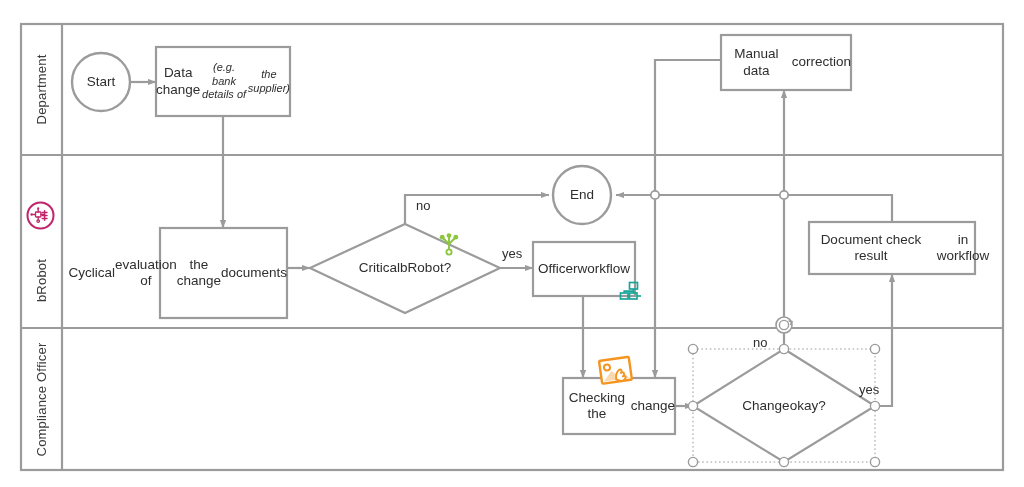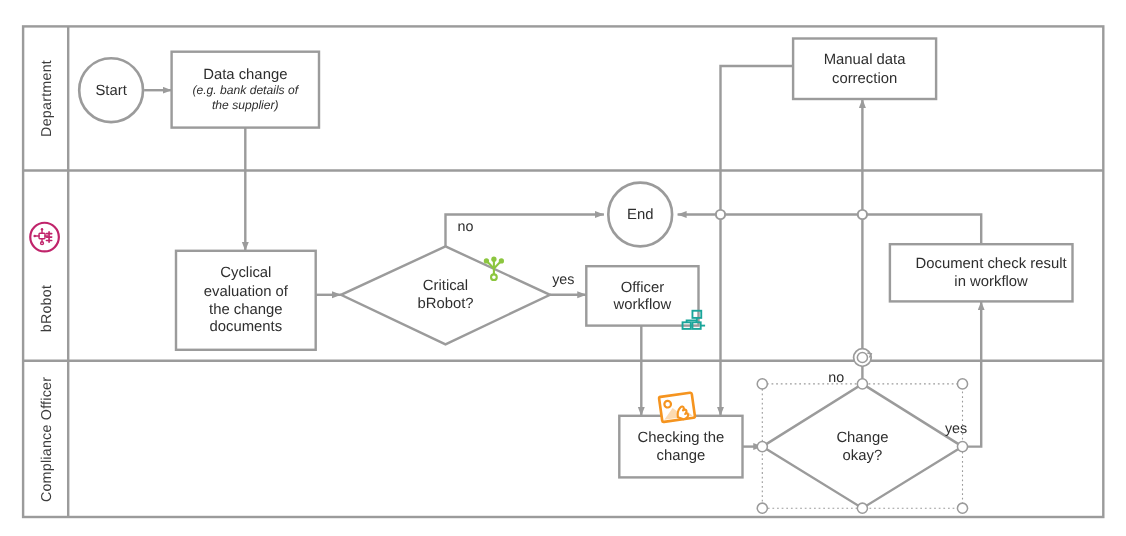--- a/index.html
+++ b/index.html
@@ -32,21 +32,20 @@
     pointer-events:none;
   }
   .lane-label > span{
     transform:rotate(-90deg);
     transform-origin:center center;
     display:block;
   }
   .node-text{
     position:absolute;
     display:flex;
-    flex-direction:column;
     align-items:center;
     justify-content:center;
     text-align:center;
     color:#2e2e2e;
     line-height:1.22;
     pointer-events:none;
   }
   .t-main{font-size:13.5px;}
   .t-sub{font-size:11px;font-style:italic;}
   .edge-label{
@@ -214,21 +213,21 @@
     <div class="t-main">Data change</div>
     <div class="t-sub">(e.g. bank details of</div>
     <div class="t-sub">the supplier)</div>
   </div>
 
   <div class="node-text" style="left:721px;top:35px;width:130px;height:55px;">
     <div class="t-main">Manual data</div>
     <div class="t-main">correction</div>
   </div>
 
-  <div class="node-text" style="left:160px;top:228px;width:127px;height:90px;">
+  <div class="node-text" style="left:160px;top:228px;width:127px;height:90px;justify-content:flex-end;">
     <div class="t-main">Cyclical</div>
     <div class="t-main">evaluation of</div>
     <div class="t-main">the change</div>
     <div class="t-main">documents</div>
   </div>
 
   <div class="node-text" style="left:355px;top:240px;width:100px;height:56px;">
     <div class="t-main">Critical</div>
     <div class="t-main">bRobot?</div>
   </div>

